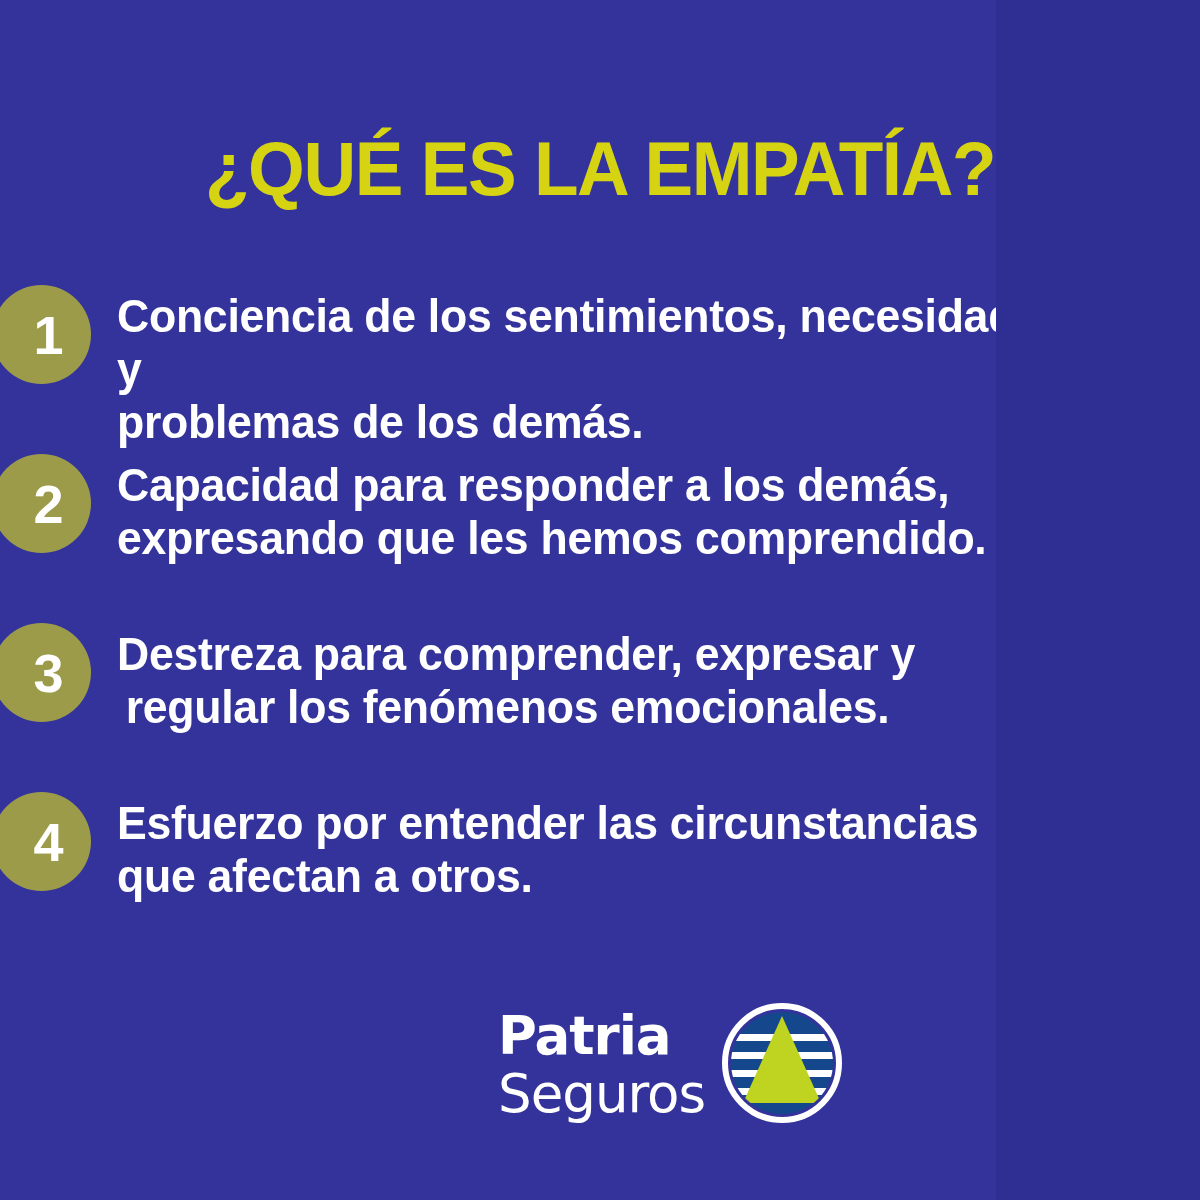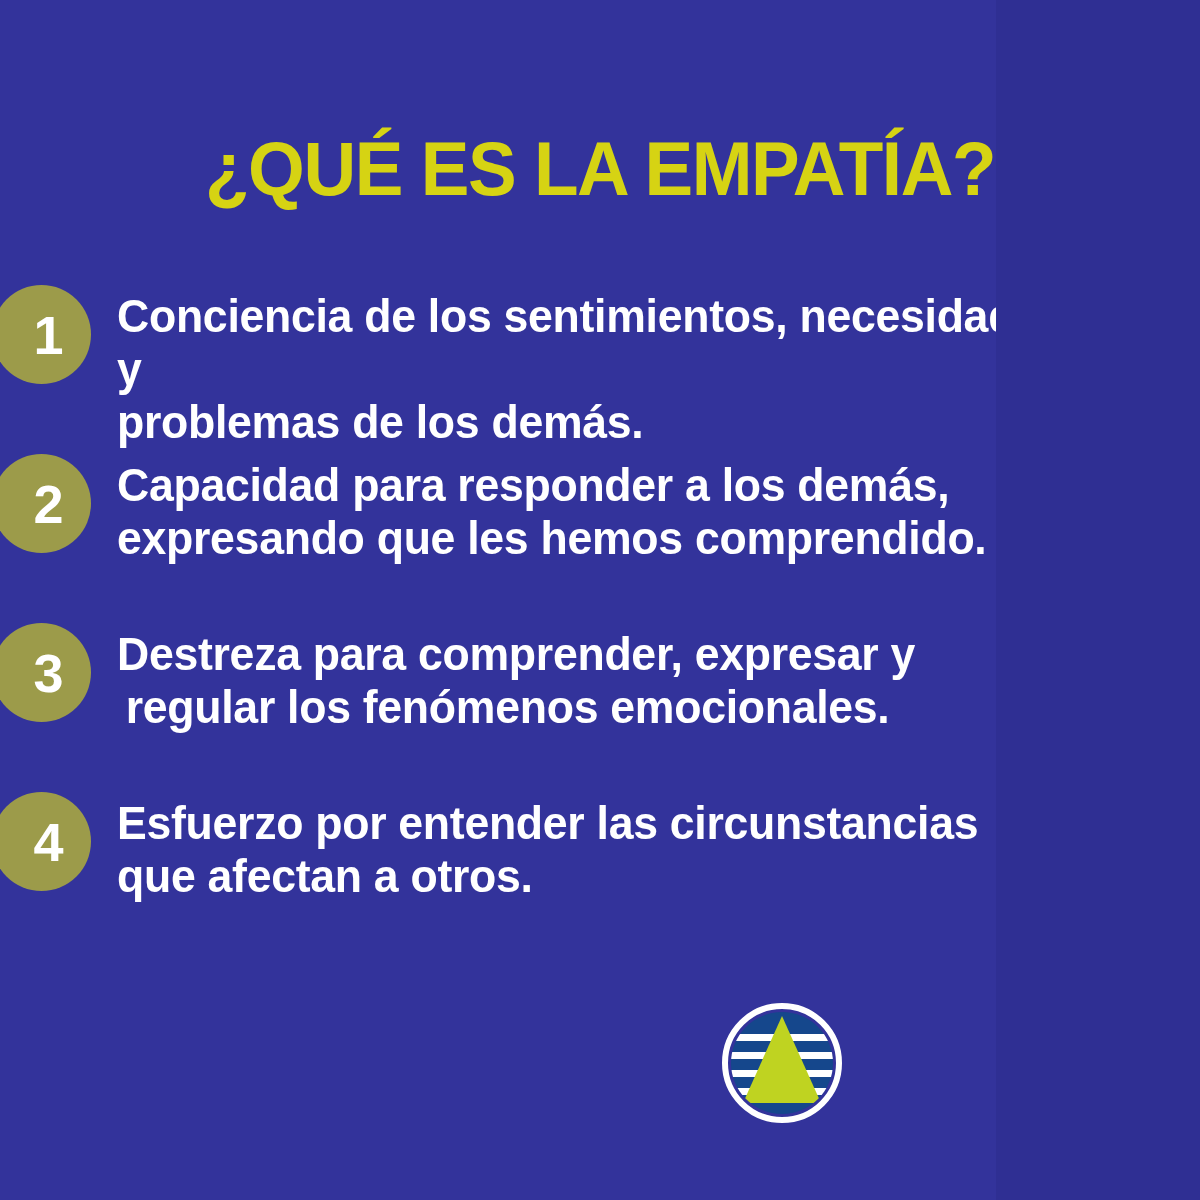--- a/index.html
+++ b/index.html
@@ -163,20 +163,24 @@
       <div class="badge">4</div>
       <div class="item-text">
         <span class="l1">Esfuerzo por entender las circunstancias</span>
         <span class="l2">que afectan a otros.</span>
       </div>
     </div>
 
   </div>
 
   <div id="logo">
+    <div id="logo-wordmark">
+      <span id="logo-line1">Patria</span>
+      <span id="logo-line2">Seguros</span>
+    </div>
     <div id="logo-emblem">
       <svg viewBox="0 0 122 122" width="122" height="122" aria-hidden="true">
         <defs>
           <clipPath id="discClip">
             <circle cx="61" cy="61" r="51"></circle>
           </clipPath>
         </defs>
         <circle cx="61" cy="61" r="57" fill="none" stroke="#FFFFFF" stroke-width="6"></circle>
         <circle cx="61" cy="61" r="51" fill="#15478C"></circle>
         <g clip-path="url(#discClip)">

